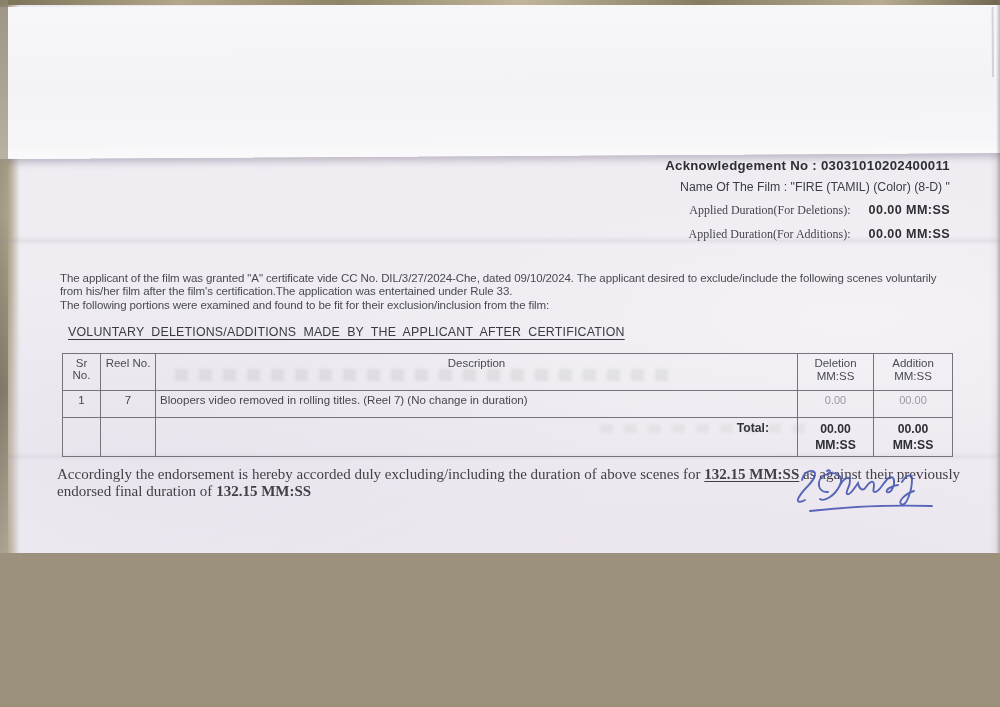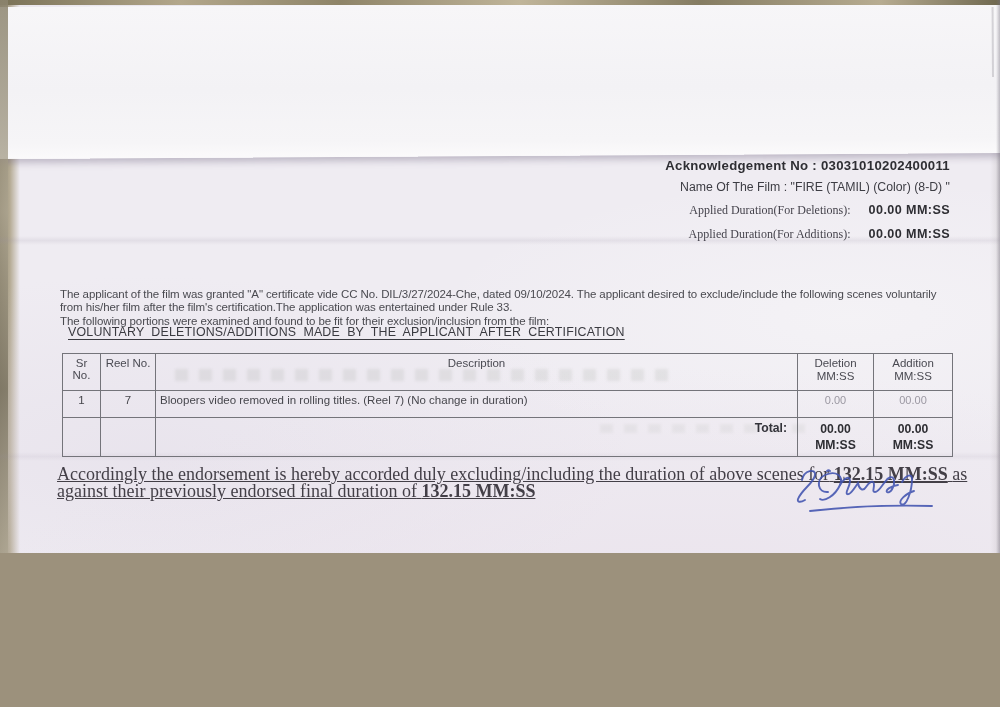--- a/index.html
+++ b/index.html
@@ -34,45 +34,45 @@
   
   .ack-block{position:absolute;right:50px;top:158px;text-align:right;color:#35353b;}
   .ack-line{font-size:13.2px;font-weight:bold;letter-spacing:.3px;color:#2e2e33;}
   .film-line{margin-top:7px;font-size:12.3px;color:#3d3d44;}
   .dur-row{margin-top:9px;font-size:12px;}
   .dur-label{font-family:"Liberation Serif",serif;color:#45434c;}
   .dur-value{display:inline-block;margin-left:18px;font-weight:bold;font-size:12.6px;letter-spacing:.4px;color:#2e2e33;}
   .dated-line{margin-top:12px;font-size:12.8px;font-weight:bold;letter-spacing:.8px;color:#2e2e33;}
 
   
-  .intro{position:absolute;left:60px;top:288px;width:920px;color:#4a4a50;font-size:11.5px;letter-spacing:-0.1px;line-height:13.4px;}
+  .intro{position:absolute;left:60px;top:272px;width:920px;color:#4a4a50;font-size:11.5px;letter-spacing:-0.1px;line-height:13.4px;}
   .intro div{white-space:nowrap;}
 
   
   .heading{position:absolute;left:68px;top:325px;font-size:12.4px;font-weight:normal;color:#3a3a40;
     letter-spacing:.2px;word-spacing:3.5px;text-decoration:underline;text-underline-offset:3px;}
 
   
   table.endorse{position:absolute;left:62px;top:353px;width:890px;border-collapse:collapse;table-layout:fixed;
     border:1.5px solid #5f5f66;}
   table.endorse td{border:1px solid #74747a;vertical-align:top;padding:3px 4px;font-size:11.5px;color:#46464c;}
   .col-sr{width:38px;} .col-reel{width:55px;} .col-desc{width:642px;} .col-del{width:76px;} .col-add{width:79px;}
   tr.hdr td{height:30px;text-align:center;color:#4a4a52;}
   tr.data td{height:20px;}
   tr.data .num{text-align:center;}
   tr.data .faint{text-align:center;color:#9b98a2;font-size:11px;}
   tr.total td{height:30px;}
-  tr.total .tlabel{text-align:right;font-weight:bold;font-size:12.2px;color:#33333a;padding-right:10px;}
+  tr.total .tlabel{text-align:right;font-weight:bold;font-size:12.2px;color:#33333a;padding-right:28px;}
   tr.total .tval{text-align:center;font-weight:bold;font-size:12.2px;color:#2e2e33;}
   .twoline div{line-height:13px;}
   tr.total .tval div{line-height:16px;}
 
   
   .endorse-para{position:absolute;left:57px;top:466px;width:912px;
-    font-family:"Liberation Serif",serif;font-size:18px;line-height:17px;color:#433f47;text-decoration:underline;}
+    font-family:"Liberation Serif",serif;font-size:15px;line-height:17px;color:#433f47;}
   .bold{font-weight:bold;} .ul{text-decoration:underline;text-underline-offset:2px;}
 
   
   .sig-svg{position:absolute;left:780px;top:462px;}
   .sign-block{position:absolute;left:770px;top:513px;width:120px;text-align:center;color:#2f2f35;}
   .sign-name{font-size:12.6px;font-weight:bold;letter-spacing:.2px;}
   .sign-title{margin-top:10px;font-size:12.4px;font-weight:bold;}
   .sign-office{margin-top:10px;font-size:12.4px;font-weight:bold;letter-spacing:.2px;}
 </style>
 </head>

